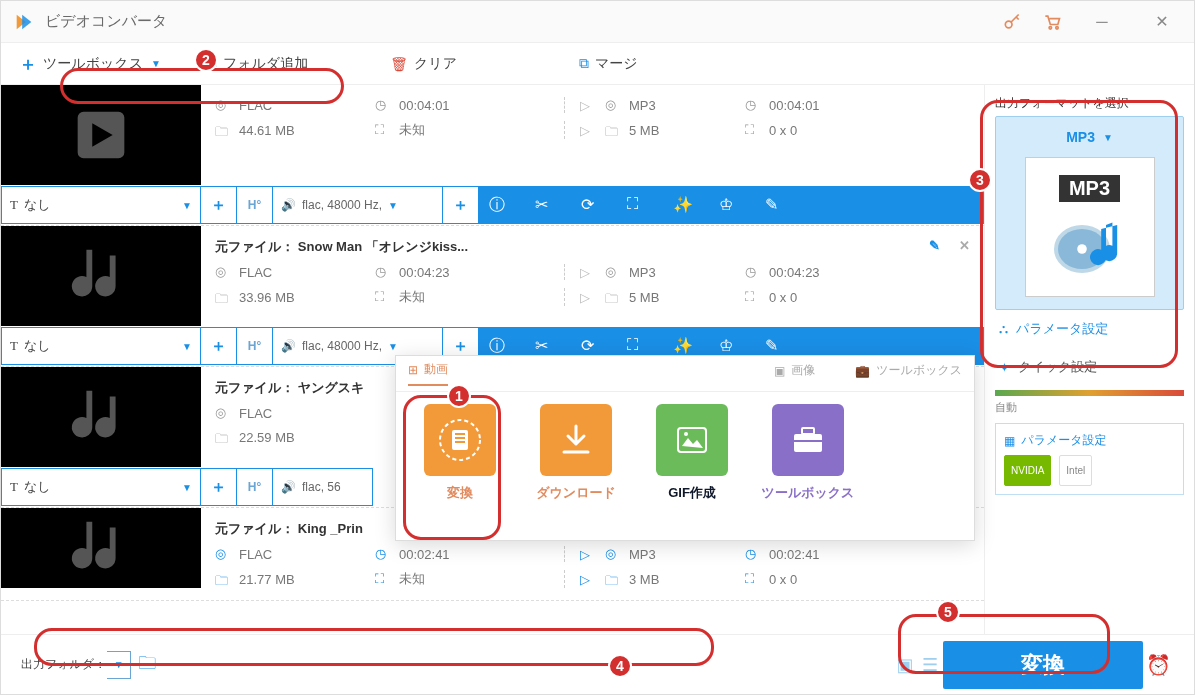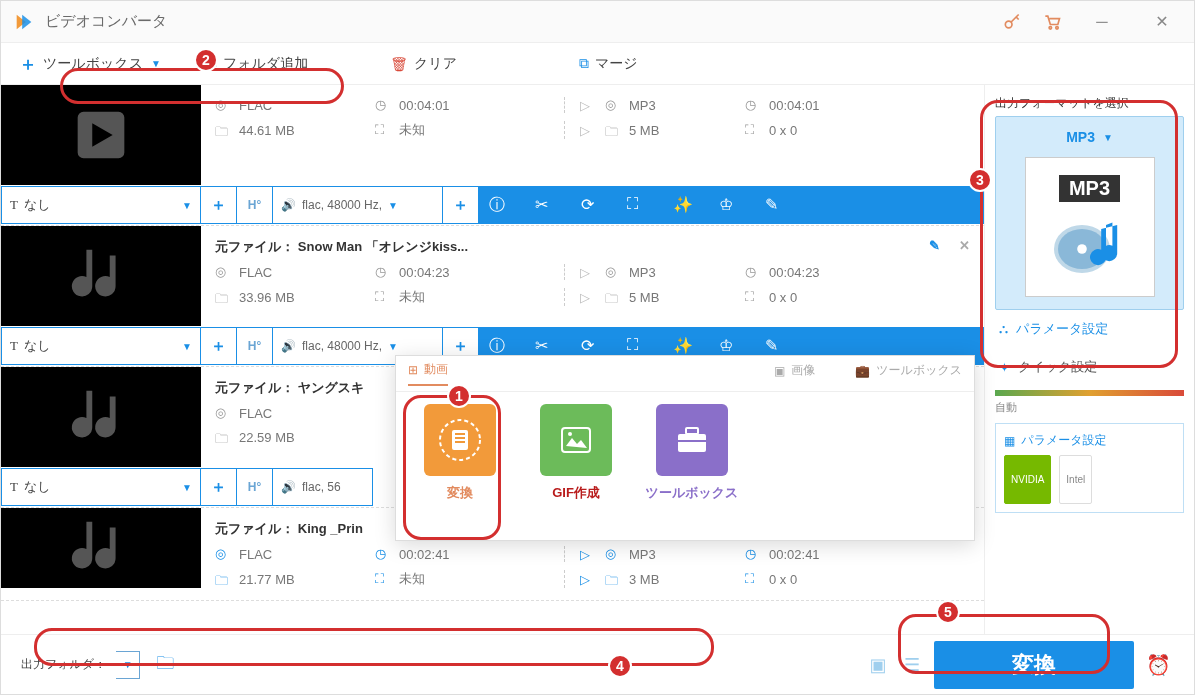--- a/index.html
+++ b/index.html
@@ -63,24 +63,24 @@
 .fmt-img svg { width: 80px; height: 70px; }
 
 .side-link { display: flex; align-items: center; gap: 8px; font-size: 13px; color: #1a8fe6; padding: 10px 4px; cursor: pointer; }
 .side-link.dark { color: #555; }
 .slider { width: 100%; height: 6px; background: linear-gradient(to right, #5aa84f, #e0a030, #d94a3a); margin: 4px 0; }
 .slider-lbl { font-size: 11px; color: #888; }
 
 .gpu-box { border: 1px solid #bfdff5; padding: 8px; margin-top: 8px; }
 .gpu-title { display: flex; align-items: center; gap: 6px; font-size: 12px; color: #1a8fe6; margin-bottom: 6px; }
 .gpu-logos { display: flex; gap: 8px; }
-.gpu-badge { font-size: 10px; padding: 18px 6px; border: 1px solid #ddd; border-radius: 2px; color: #888; }
+.gpu-badge { font-size: 10px; padding: 9px 6px; border: 1px solid #ddd; border-radius: 2px; color: #888; }
 .gpu-badge.nv { background: #76b900; color: #fff; border-color: #76b900; }
 
-.footer { height: 60px; display: flex; align-items: center; padding: 0 20px; border-top: 1px solid #eee; background: #fff; gap: 10px; }
+.footer { height: 60px; display: flex; align-items: center; padding: 0 20px; border-top: 1px solid #eee; background: #fff; gap: 1px; }
 .out-lbl { font-size: 12px; color: #444; }
 .out-input { flex: 1; max-width: 500px; height: 28px; border: 1px solid #6aa5d4; padding: 0 8px; font-size: 12px; color: #333; }
 .out-dd { width: 24px; height: 28px; border: 1px solid #6aa5d4; border-left: none; display: flex; align-items: center; justify-content: center; color: #1a8fe6; font-size: 10px; cursor: pointer; }
 .out-folder { width: 30px; color: #1a8fe6; cursor: pointer; text-align: center; font-size: 18px; }
 .footer-spacer { flex: 1; }
 .footer-icn { width: 24px; color: #9fcfee; cursor: pointer; font-size: 18px; text-align: center; }
 .convert-btn { width: 200px; height: 48px; background: #1a8fe6; color: #fff; font-size: 22px; font-weight: bold; display: flex; align-items: center; justify-content: center; cursor: pointer; border-radius: 2px; }
 .clock { width: 30px; color: #1a8fe6; cursor: pointer; font-size: 20px; text-align: center; }
 
 
@@ -88,21 +88,21 @@
 .popup-tabs { height: 36px; display: flex; align-items: center; border-bottom: 1px solid #eee; padding: 0 12px; gap: 40px; }
 .ptab { display: flex; align-items: center; gap: 6px; font-size: 12px; color: #aaa; padding-bottom: 6px; }
 .ptab.active { color: #e28b5f; border-bottom: 2px solid #e28b5f; }
 .popup-body { display: flex; padding: 12px; gap: 12px; }
 .pcard { width: 104px; display: flex; flex-direction: column; align-items: center; gap: 8px; cursor: pointer; }
 .pcard .picon { width: 72px; height: 72px; background: #f29a3a; border-radius: 6px; display: flex; align-items: center; justify-content: center; }
 .pcard .picon.green { background: #6cbb5a; }
 .pcard .picon.purple { background: #8a6fc9; }
 .pcard .plabel { font-size: 13px; font-weight: bold; }
 .pcard .plabel.orange { color: #e28b5f; }
-.pcard .plabel.green { color: #b91c1c; }
+.pcard .plabel.green { color: #0f172a; }
 .pcard .plabel.purple { color: #8a6fc9; }
 
 
 .annot { position: absolute; width: 24px; height: 24px; background: #d32f2f; border: 2px solid #fff; border-radius: 50%; color: #fff; font-weight: bold; font-size: 14px; display: flex; align-items: center; justify-content: center; z-index: 200; }
 .annot-ring { position: absolute; border: 3px solid #d32f2f; border-radius: 18px; z-index: 150; pointer-events: none; }
 </style>
 </head>
 <body>
 
 <div class="window">
@@ -489,20 +489,28 @@
             <circle cx="22" cy="22" r="20" fill="none" stroke="#fff" stroke-width="2" stroke-dasharray="4 3"></circle>
             <rect x="14" y="12" width="16" height="20" rx="2" fill="#fff"></rect>
             <rect x="17" y="15" width="10" height="2" fill="#f29a3a"></rect>
             <rect x="17" y="19" width="10" height="2" fill="#f29a3a"></rect>
             <rect x="17" y="23" width="10" height="2" fill="#f29a3a"></rect>
           </svg>
         </div>
       <div class="plabel orange">変換</div>
     </div>
     <div class="pcard">
+      <div class="picon">
+          <svg width="44" height="44" viewBox="0 0 44 44" fill="#fff">
+            <path d="M22 8v18m0 0l-8-8m8 8l8-8M10 34h24" stroke="#fff" stroke-width="3" fill="none" stroke-linecap="round"></path>
+          </svg>
+        </div>
+      <div class="plabel orange">ダウンロード</div>
+    </div>
+    <div class="pcard">
       <div class="picon green">
           <svg width="44" height="44" viewBox="0 0 44 44" fill="#fff">
             <rect x="8" y="10" width="28" height="24" rx="3" fill="none" stroke="#fff" stroke-width="2"></rect>
             <path d="M12 28l6-8 5 6 4-4 6 8z"></path>
             <circle cx="16" cy="16" r="2"></circle>
           </svg>
         </div>
       <div class="plabel green">GIF作成</div>
     </div>
     <div class="pcard">

